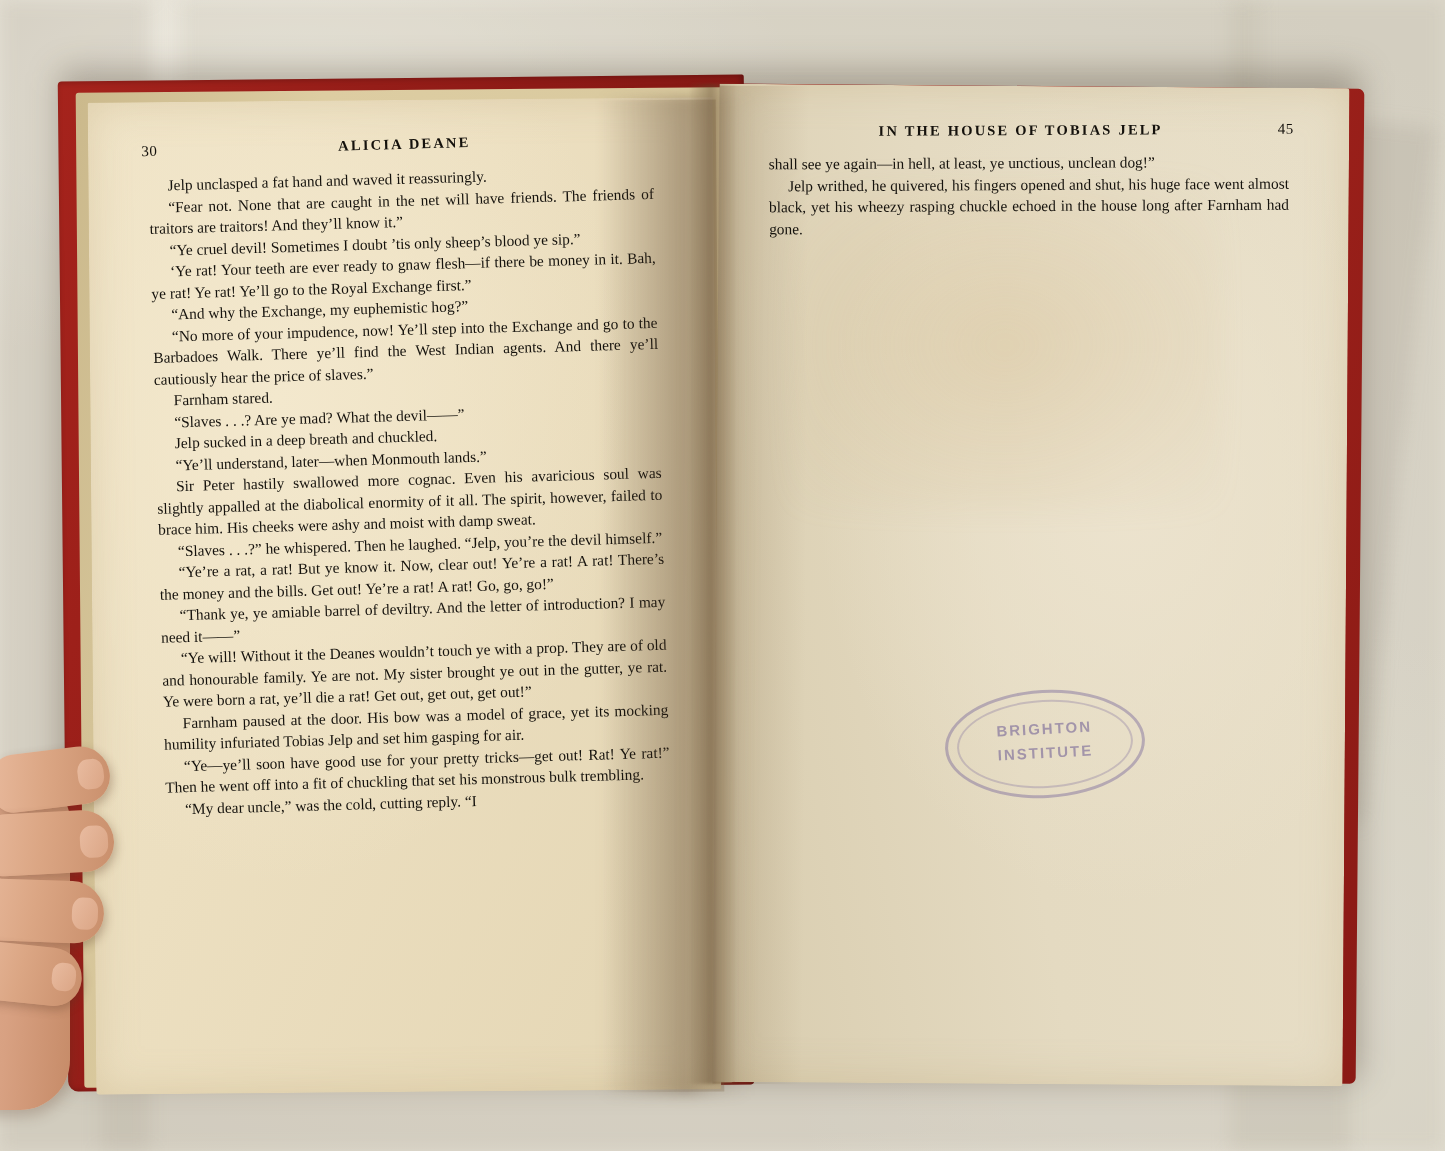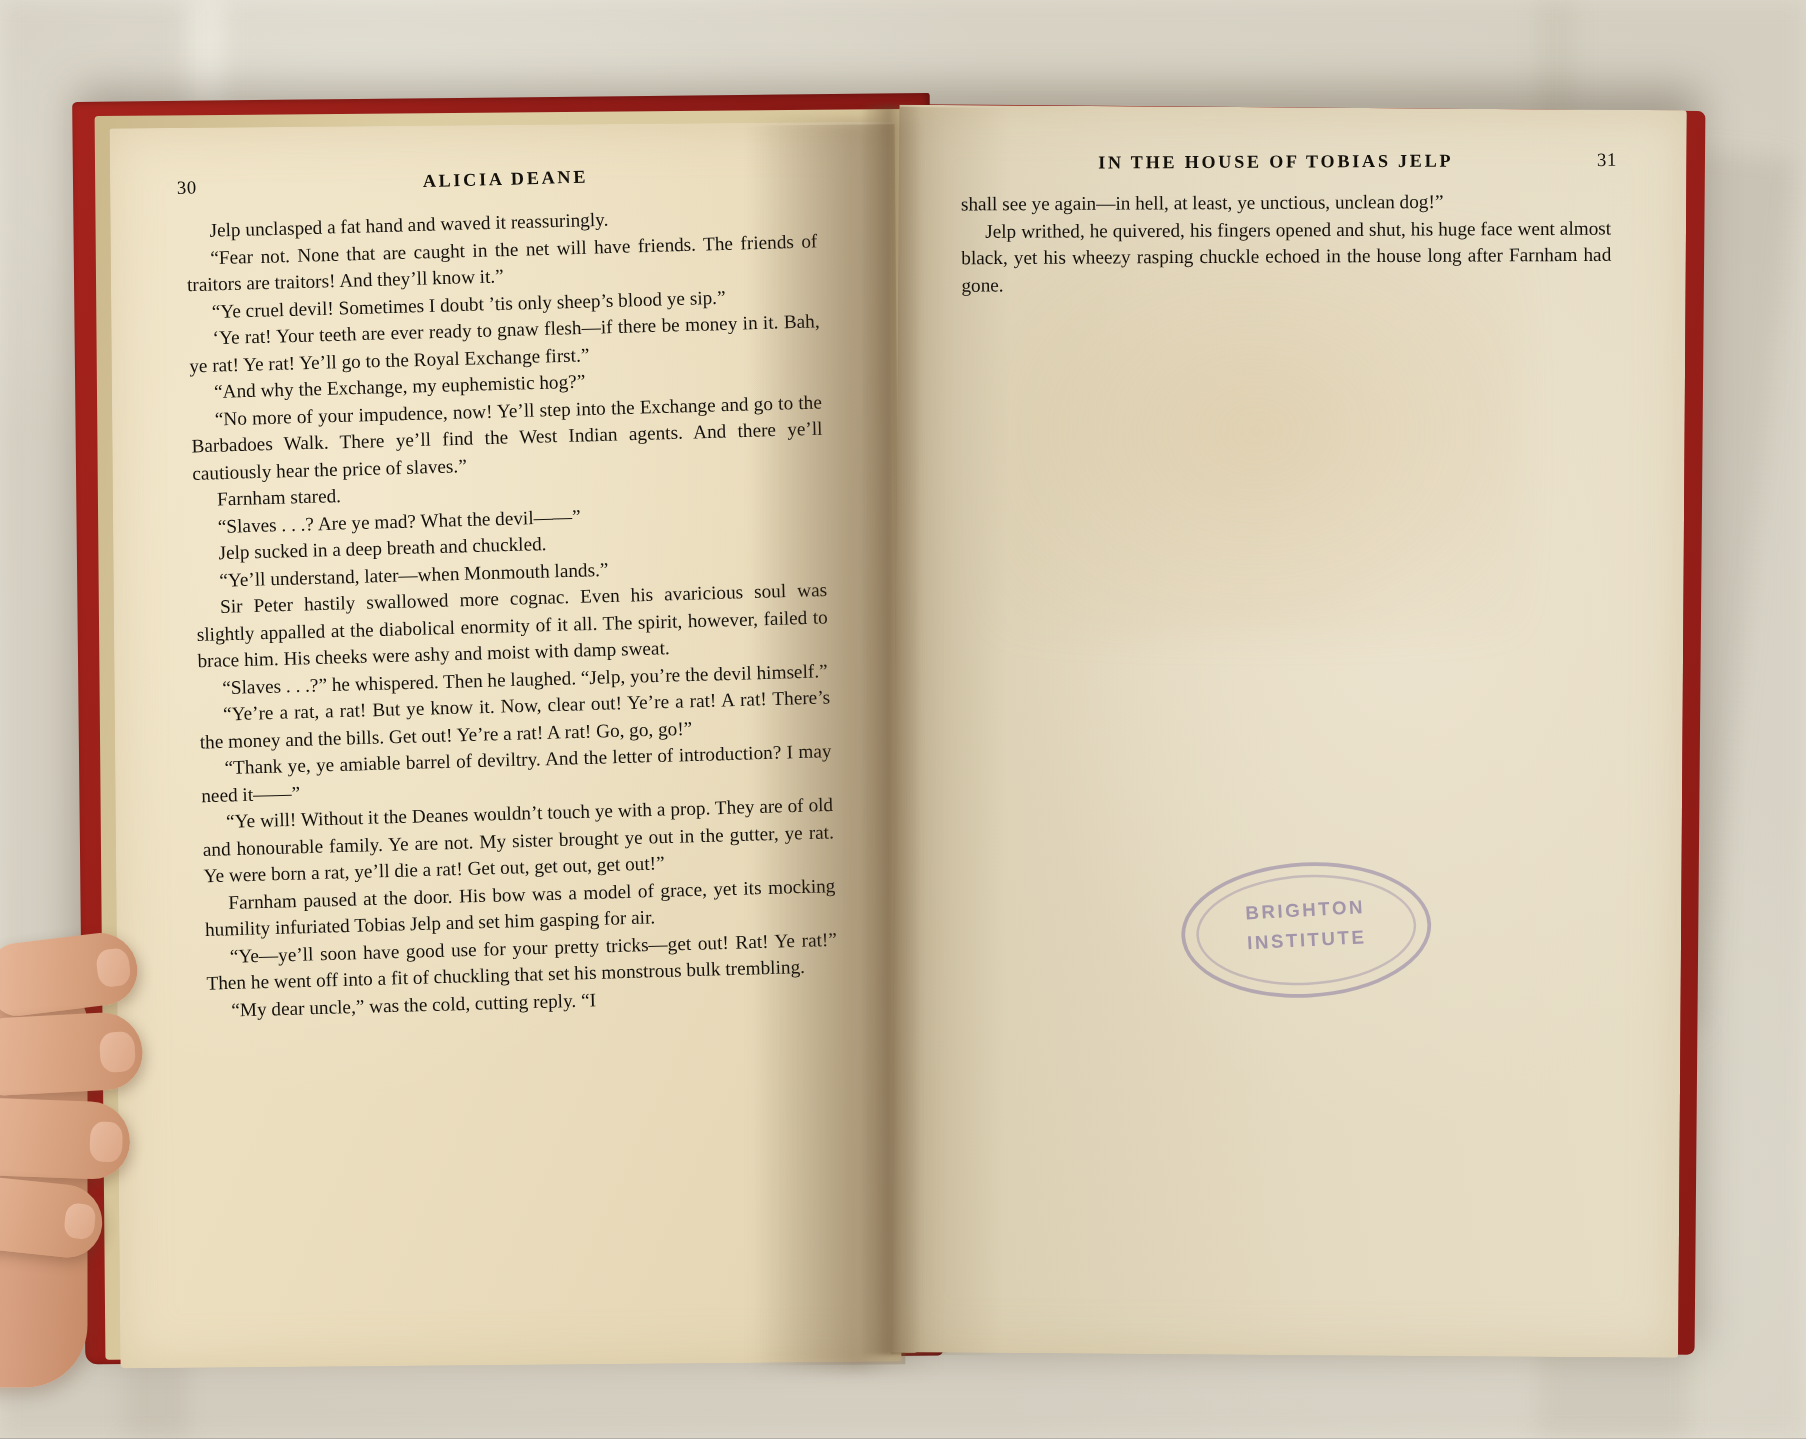--- a/index.html
+++ b/index.html
@@ -303,21 +303,21 @@
     </div>
   </div>
 
   <div class="page page-right"></div>
   <div class="page-stain-1"></div>
   <div class="page-right-inner-shadow"></div>
 
   <div class="text-layer-right">
     <div class="hdr hdr-right">
       <span class="running-head">IN THE HOUSE OF TOBIAS JELP</span>
-      <span class="folio">31</span>
+      <span class="folio">45</span>
     </div>
 
     <div class="body-col body-right">
       <p class="noindent">shall see ye again—in hell, at least, ye unctious, unclean dog!”</p>
       <p>Jelp writhed, he quivered, his fingers opened and shut, his huge face went almost black, yet his wheezy rasping chuckle echoed in the house long after Farnham had gone.</p>
     </div>
   </div>
 
   <div class="stamp">
     <div class="oval"></div>

